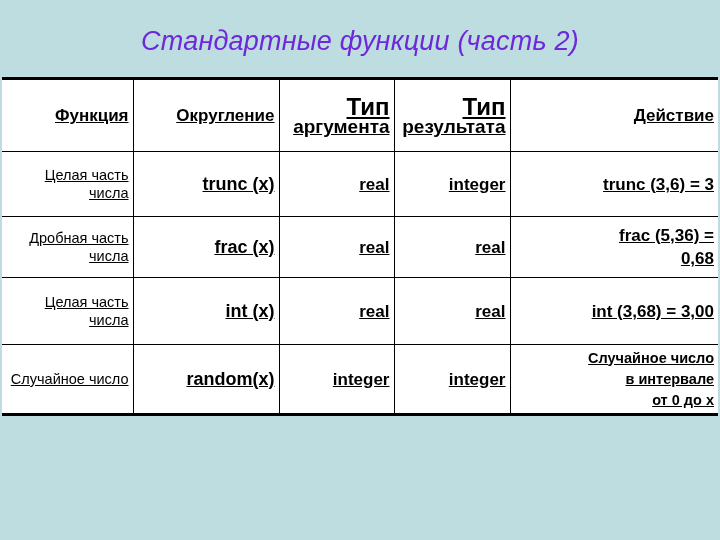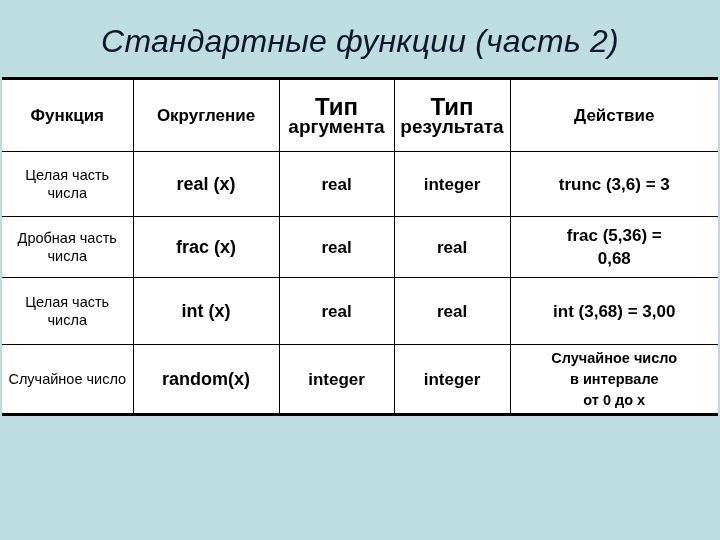--- a/index.html
+++ b/index.html
@@ -28,24 +28,24 @@
   
   .slide-title {
     position: absolute;
     left: 0;
     top: 24px;
     width: 720px;
     text-align: center;
     font-family: "Liberation Sans", sans-serif;
     font-style: italic;
     font-weight: 400;
-    font-size: 32px;
+    font-size: 27px;
     line-height: 34px;
     letter-spacing: 0.2px;
-    color: #0f172a;
+    color: #6d28d9;
     white-space: nowrap;
   }
 
   
   .fn-table {
     position: absolute;
     left: 2px;
     top: 77px;
     width: 716px;
     border-collapse: collapse;
@@ -61,24 +61,25 @@
   .fn-table col.c-rest   { width: 116px; }
   .fn-table col.c-act    { width: 208px; }
 
   .fn-table td,
   .fn-table th {
     border-left: 1px solid #000000;
     border-right: 1px solid #000000;
     border-top: 1px solid #000000;
     border-bottom: 1px solid #000000;
     padding: 2px 4px;
-    text-align: center;
+    text-align: right;
     vertical-align: middle;
     background: #ffffff;
     box-sizing: border-box;
+    text-decoration: underline;
   }
   .fn-table tr > *:first-child { border-left: none; }
   .fn-table tr > *:last-child  { border-right: none; }
   .fn-table thead tr > * { border-top: none; }
   .fn-table tbody tr:last-child > * { border-bottom: none; }
 
   
   th.head {
     font-weight: bold;
     font-size: 17px;
@@ -165,21 +166,21 @@
           <span class="small">результата</span>
         </th>
         <th class="head">
           <span>Действие</span>
         </th>
       </tr>
     </thead>
     <tbody>
       <tr class="r2">
         <td class="name">Целая часть числа</td>
-        <td class="mono-bold">real (x)</td>
+        <td class="mono-bold">trunc (x)</td>
         <td class="type">real</td>
         <td class="type">integer</td>
         <td class="action">
             <span class="ln">trunc (3,6) = 3</span>
           </td>
       </tr>
       <tr class="r4">
         <td class="name">Дробная часть числа</td>
         <td class="mono-bold">frac (x)</td>
         <td class="type">real</td>

